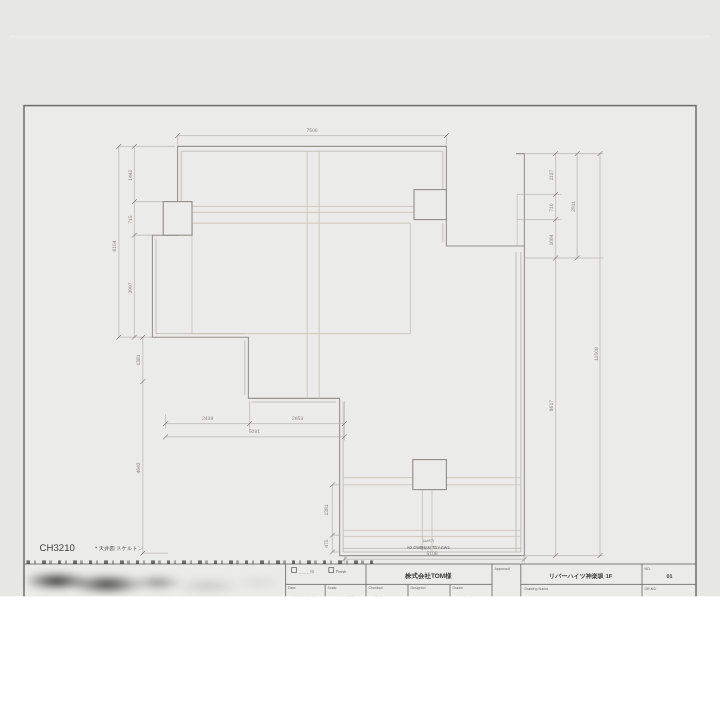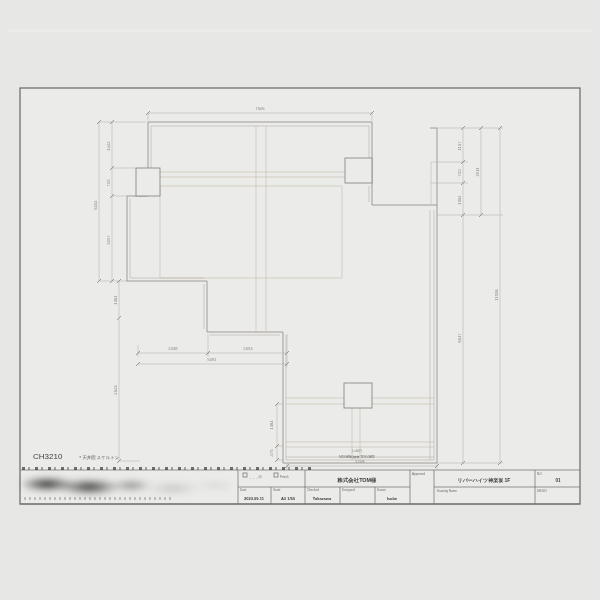--- a/index.html
+++ b/index.html
@@ -1,17 +1,17 @@
 <!DOCTYPE html>
 <html><head>
 <meta charset="utf-8">
 <style>
   html,body{margin:0;padding:0;}
   body{font-family:"Liberation Sans",sans-serif;}
-  .stage{position:relative;width:600px;height:600px;background:#e7e7e5;overflow:hidden;text-align:center;}
+  .stage{position:relative;width:600px;height:497px;background:#e7e7e5;overflow:hidden;text-align:center;}
   .top-seam{position:absolute;left:8px;top:29px;width:584px;height:3px;background:#f0f0ee;opacity:.45;}
   svg text{font-family:"Liberation Sans",sans-serif;}
   .smudge{position:absolute;left:22px;top:472px;width:210px;height:27px;
     background:
       radial-gradient(ellipse 40px 11px at 12% 45%, rgba(30,30,28,.95), rgba(30,30,28,0) 70%),
       radial-gradient(ellipse 46px 12px at 32% 55%, rgba(38,38,36,.9), rgba(38,38,36,0) 70%),
       radial-gradient(ellipse 30px 9px at 52% 50%, rgba(60,60,58,.55), rgba(60,60,58,0) 70%),
       radial-gradient(ellipse 40px 10px at 72% 60%, rgba(90,90,88,.25), rgba(90,90,88,0) 70%),
       radial-gradient(ellipse 30px 8px at 92% 50%, rgba(110,110,108,.15), rgba(110,110,108,0) 70%);
     filter:blur(3px);}

